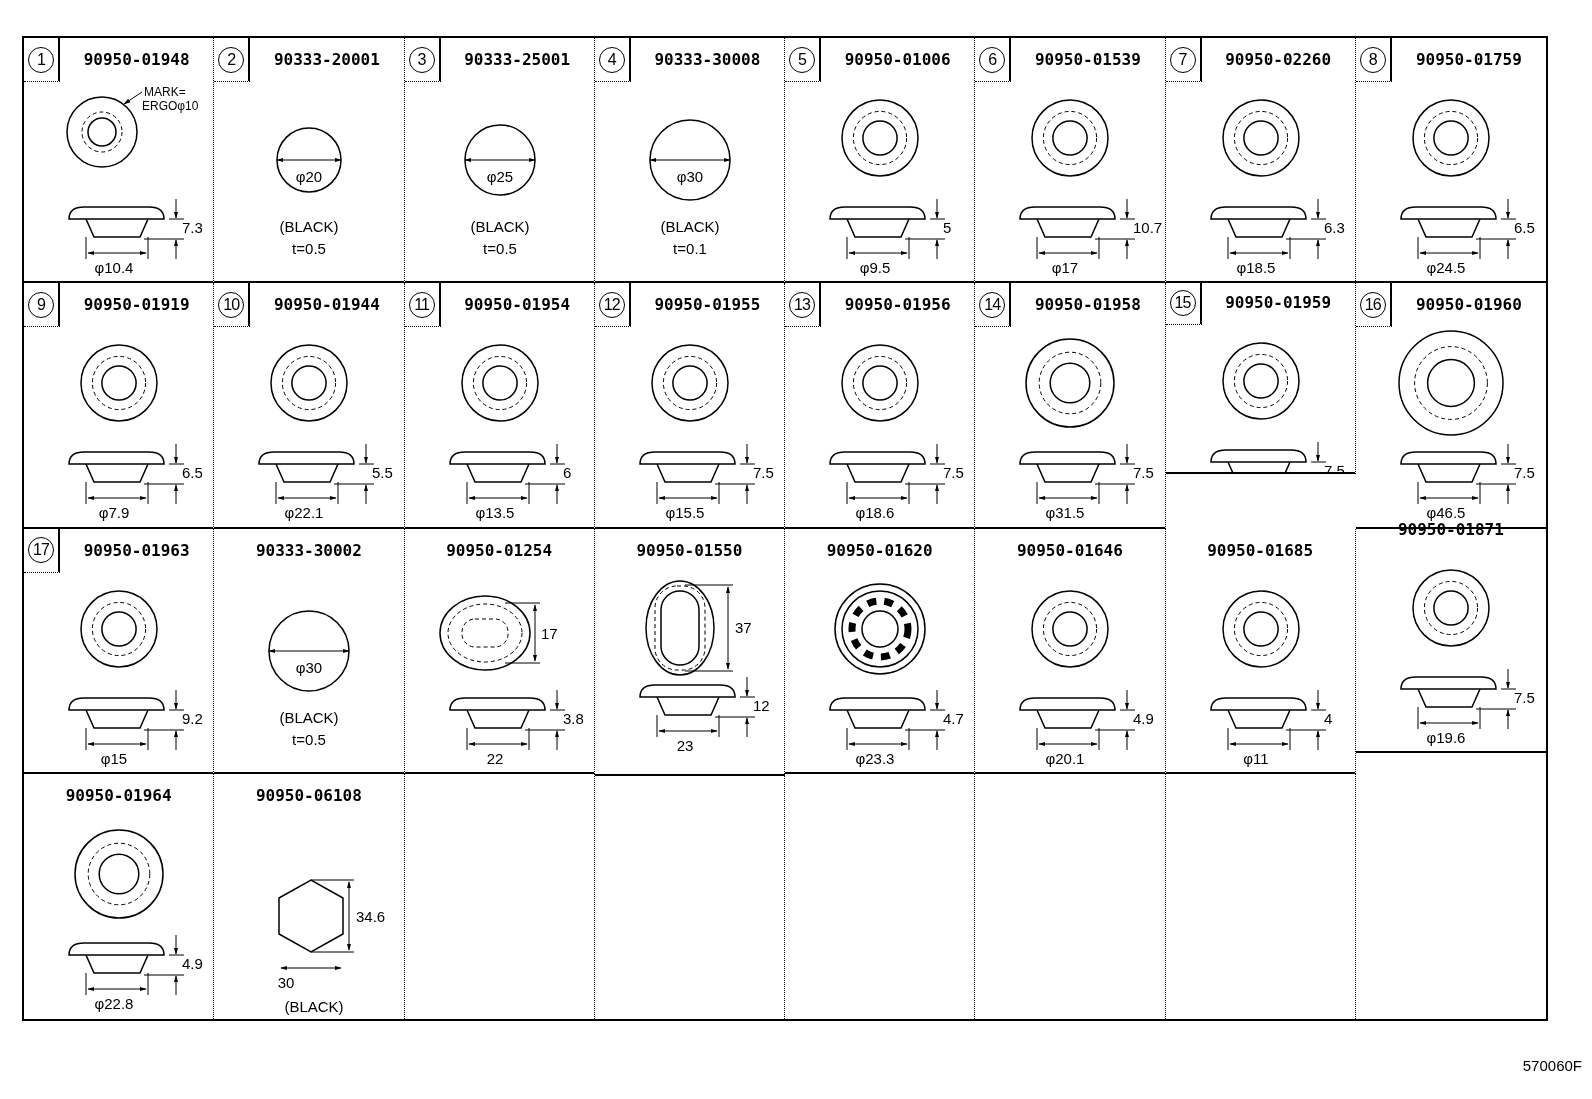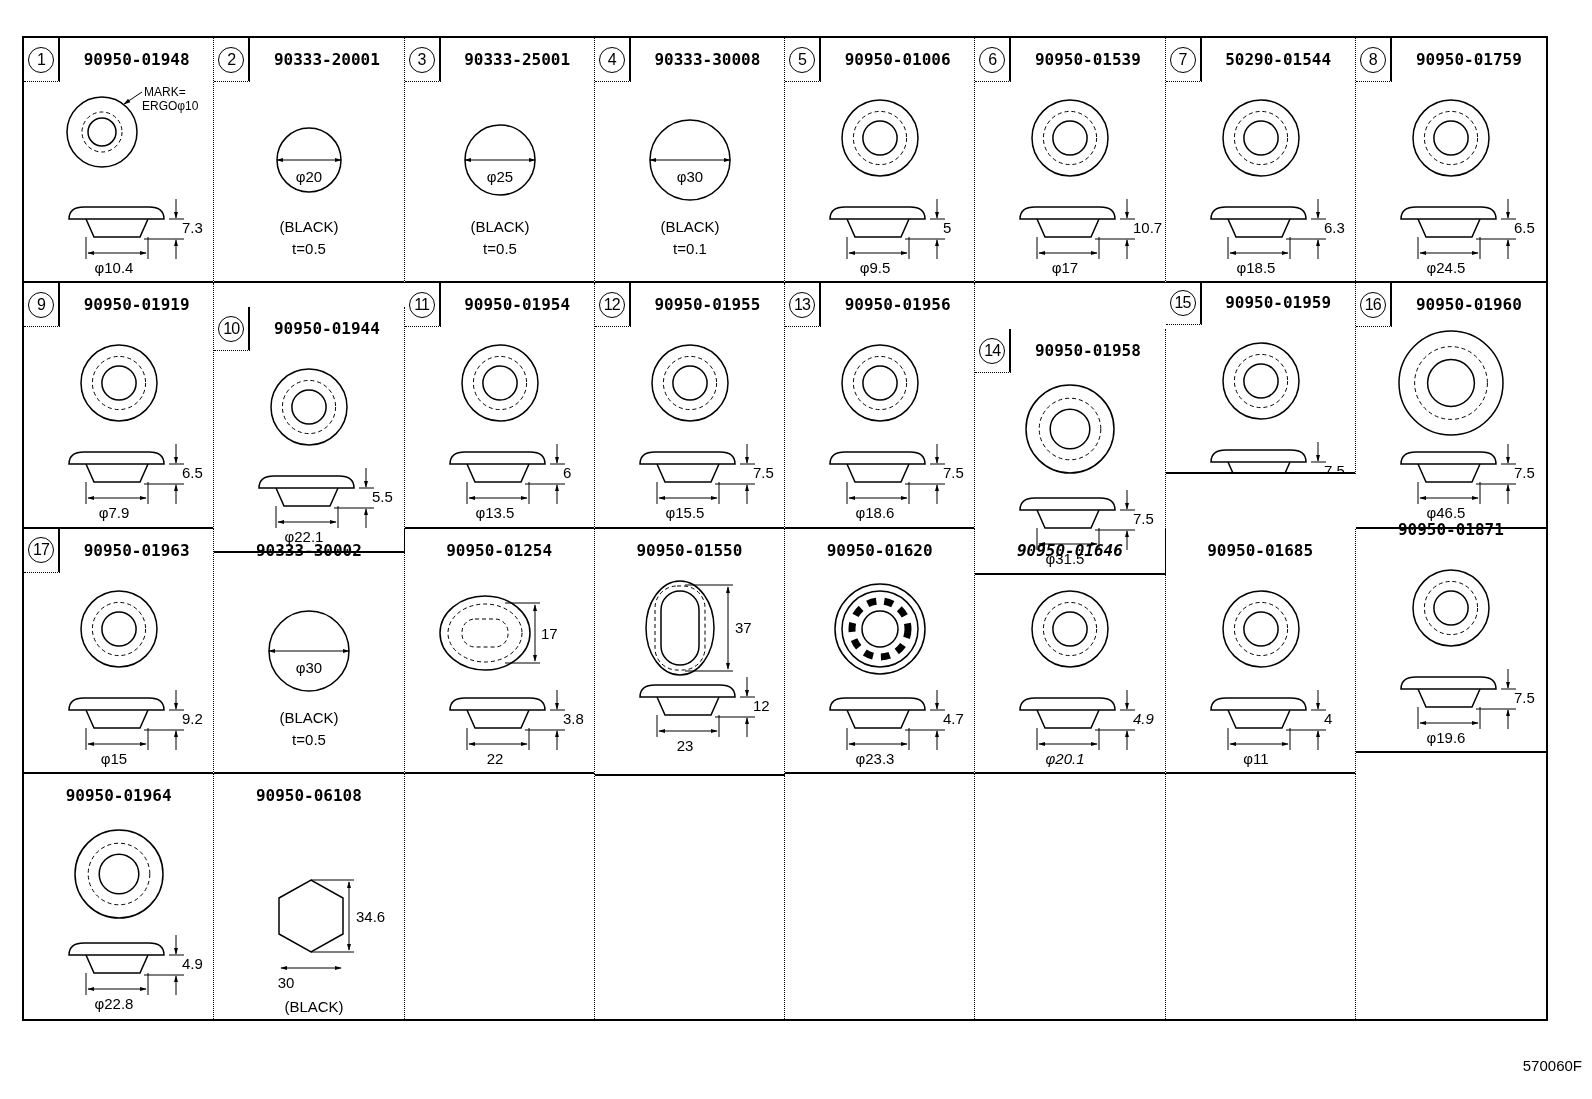--- a/index.html
+++ b/index.html
@@ -153,21 +153,21 @@
         <line x1="62" y1="155" x2="62" y2="177" stroke="#000"></line>
         <line x1="124" y1="155" x2="124" y2="177" stroke="#000"></line>
         <line x1="64" y1="171" x2="122" y2="171" stroke="#000" marker-start="url(#a)" marker-end="url(#a)"></line>
         <text x="90" y="191" text-anchor="middle">φ17</text>
       </svg>
     </div>
     <div class="cell" id="cell-0-6" style="left: 1141.5px; top: 0px; width: 190.25px; height: 245.25px;">
       <div class="badge">
         <span>7</span>
       </div>
-      <div class="pn">50290-01544</div>
+      <div class="pn">90950-02260</div>
       <svg class="art" viewBox="0 0 190 200">
         <defs>
           <marker id="a" viewBox="0 0 10 10" refX="9" refY="5" markerWidth="7" markerHeight="7" orient="auto-start-reverse">
             <path d="M0,2 L10,5 L0,8z" fill="#000"></path>
           </marker>
         </defs>
         <circle cx="95" cy="56" r="38" fill="none" stroke="#000" stroke-width="1.5"></circle>
         <circle cx="95" cy="56" r="26.599999999999998" fill="none" stroke="#000" stroke-width="1" stroke-dasharray="4,3"></circle>
         <circle cx="95" cy="56" r="17.1" fill="none" stroke="#000" stroke-width="1.5"></circle>
         <path d="M45,137 Q45,125 60,125 L125,125 Q140,125 140,137 Z" fill="none" stroke="#000" stroke-width="1.5"></path>
@@ -230,21 +230,21 @@
         <line x1="120" y1="157" x2="160" y2="157" stroke="#000"></line>
         <line x1="152" y1="117" x2="152" y2="136" stroke="#000" marker-end="url(#a)"></line>
         <line x1="152" y1="177" x2="152" y2="158" stroke="#000" marker-end="url(#a)"></line>
         <text x="158" y="151">6.5</text>
         <line x1="62" y1="155" x2="62" y2="177" stroke="#000"></line>
         <line x1="124" y1="155" x2="124" y2="177" stroke="#000"></line>
         <line x1="64" y1="171" x2="122" y2="171" stroke="#000" marker-start="url(#a)" marker-end="url(#a)"></line>
         <text x="90" y="191" text-anchor="middle">φ7.9</text>
       </svg>
     </div>
-    <div class="cell" id="cell-1-1" style="left: 190.25px; top: 245.25px; width: 190.25px; height: 245.25px; margin-top: 24px;">
+    <div class="cell" id="cell-1-1" style="left: 190.25px; top: 245.25px; width: 190.25px; height: 245.25px;">
       <div class="badge">
         <span>10</span>
       </div>
       <div class="pn">90950-01944</div>
       <svg class="art" viewBox="0 0 190 200">
         <defs>
           <marker id="a" viewBox="0 0 10 10" refX="9" refY="5" markerWidth="7" markerHeight="7" orient="auto-start-reverse">
             <path d="M0,2 L10,5 L0,8z" fill="#000"></path>
           </marker>
         </defs>
@@ -338,21 +338,21 @@
         <line x1="120" y1="157" x2="160" y2="157" stroke="#000"></line>
         <line x1="152" y1="117" x2="152" y2="136" stroke="#000" marker-end="url(#a)"></line>
         <line x1="152" y1="177" x2="152" y2="158" stroke="#000" marker-end="url(#a)"></line>
         <text x="158" y="151">7.5</text>
         <line x1="62" y1="155" x2="62" y2="177" stroke="#000"></line>
         <line x1="124" y1="155" x2="124" y2="177" stroke="#000"></line>
         <line x1="64" y1="171" x2="122" y2="171" stroke="#000" marker-start="url(#a)" marker-end="url(#a)"></line>
         <text x="90" y="191" text-anchor="middle">φ18.6</text>
       </svg>
     </div>
-    <div class="cell" id="cell-1-5" style="left: 951.25px; top: 245.25px; width: 190.25px; height: 245.25px; margin-top: 46px;">
+    <div class="cell" id="cell-1-5" style="left: 951.25px; top: 245.25px; width: 190.25px; height: 245.25px;">
       <div class="badge">
         <span>14</span>
       </div>
       <div class="pn">90950-01958</div>
       <svg class="art" viewBox="0 0 190 200">
         <defs>
           <marker id="a" viewBox="0 0 10 10" refX="9" refY="5" markerWidth="7" markerHeight="7" orient="auto-start-reverse">
             <path d="M0,2 L10,5 L0,8z" fill="#000"></path>
           </marker>
         </defs>
@@ -542,21 +542,21 @@
         <line x1="120" y1="157" x2="160" y2="157" stroke="#000"></line>
         <line x1="152" y1="117" x2="152" y2="136" stroke="#000" marker-end="url(#a)"></line>
         <line x1="152" y1="177" x2="152" y2="158" stroke="#000" marker-end="url(#a)"></line>
         <text x="158" y="151">4.7</text>
         <line x1="62" y1="155" x2="62" y2="177" stroke="#000"></line>
         <line x1="124" y1="155" x2="124" y2="177" stroke="#000"></line>
         <line x1="64" y1="171" x2="122" y2="171" stroke="#000" marker-start="url(#a)" marker-end="url(#a)"></line>
         <text x="90" y="191" text-anchor="middle">φ23.3</text>
       </svg>
     </div>
-    <div class="cell" id="cell-2-5" style="left: 951.25px; top: 490.5px; width: 190.25px; height: 245.25px; font-style: italic;">
+    <div class="cell" id="cell-2-5" style="left: 951.25px; top: 490.5px; width: 190.25px; height: 245.25px;">
       <div class="pn nobadge">90950-01646</div>
       <svg class="art" viewBox="0 0 190 200">
         <defs>
           <marker id="a" viewBox="0 0 10 10" refX="9" refY="5" markerWidth="7" markerHeight="7" orient="auto-start-reverse">
             <path d="M0,2 L10,5 L0,8z" fill="#000"></path>
           </marker>
         </defs>
         <circle cx="95" cy="56" r="38" fill="none" stroke="#000" stroke-width="1.5"></circle>
         <circle cx="95" cy="56" r="26.599999999999998" fill="none" stroke="#000" stroke-width="1" stroke-dasharray="4,3"></circle>
         <circle cx="95" cy="56" r="17.1" fill="none" stroke="#000" stroke-width="1.5"></circle>

